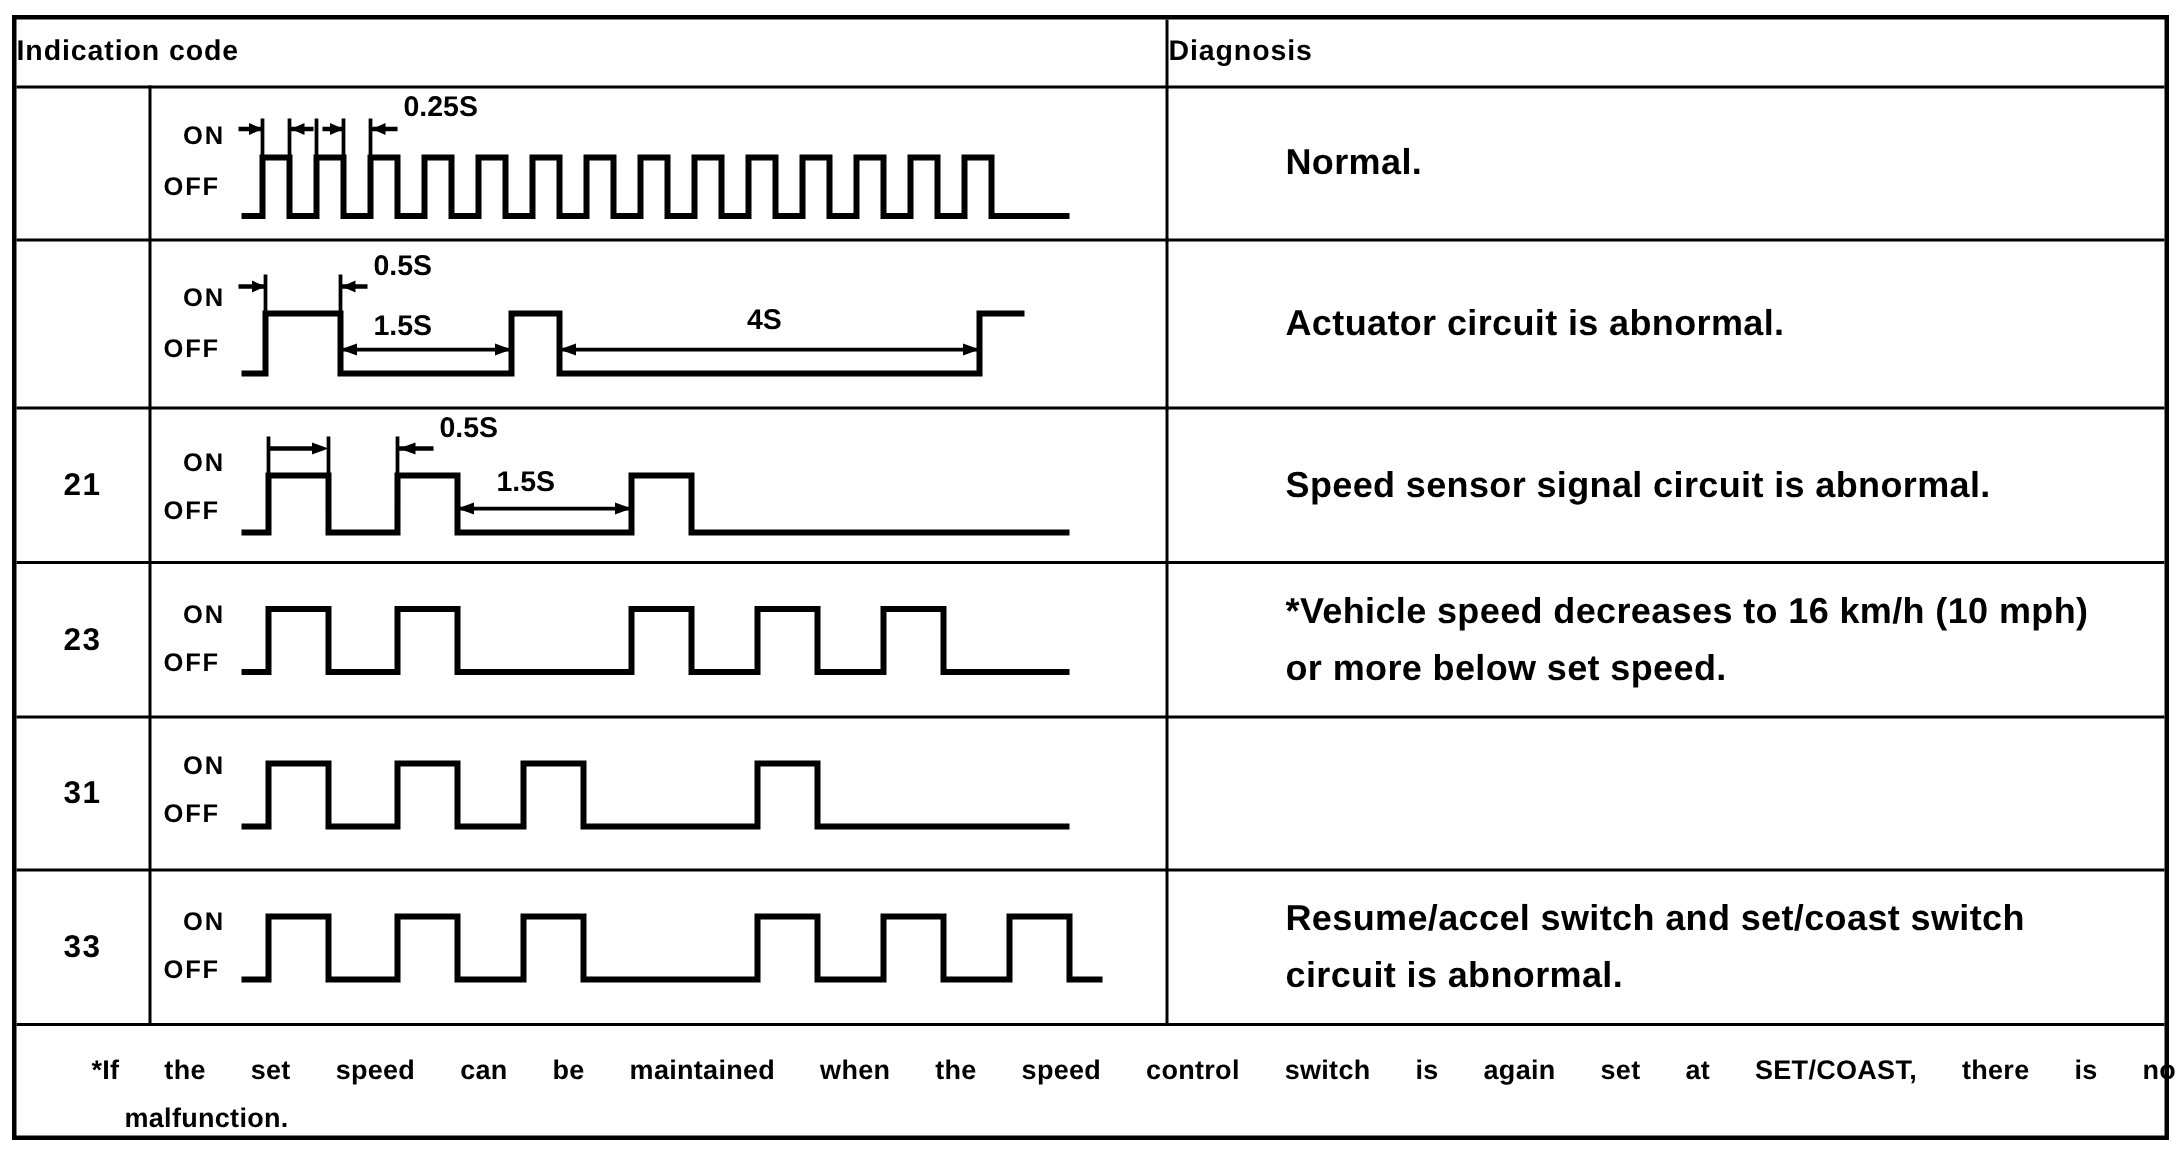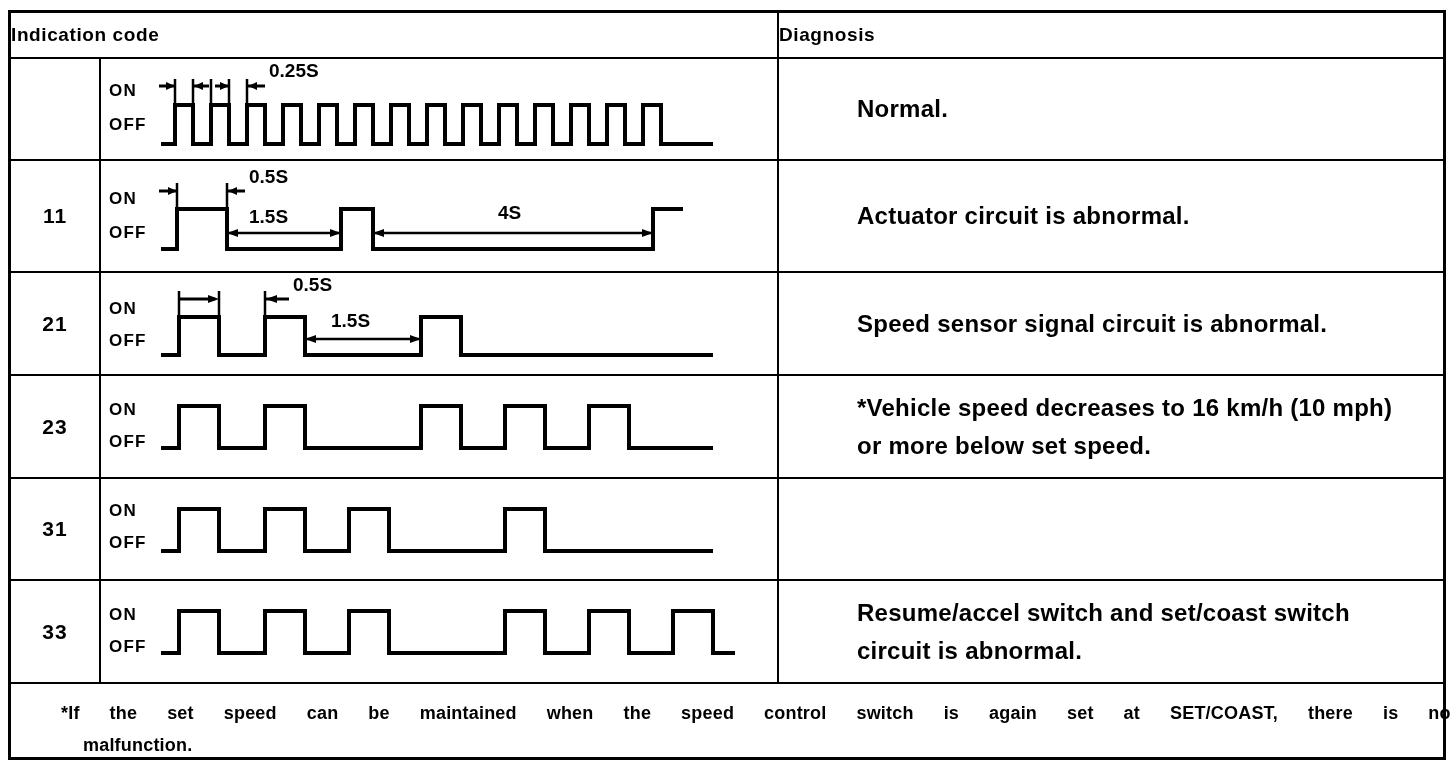--- a/index.html
+++ b/index.html
@@ -47,21 +47,21 @@
   .diag-cell{
     position:absolute;left:768px;top:0;width:664px;height:100%;
     display:flex;flex-direction:column;justify-content:center;
     padding-left:78px;box-sizing:border-box;
     font-size:24px;font-weight:bold;line-height:1.55;letter-spacing:.25px;
   }
   .diag-cell .line{white-space:pre;}
 
   
   .onoff{position:absolute;left:8px;font-size:17px;font-weight:bold;letter-spacing:1.2px;}
-  .lbl-on{top:22px;}
+  .lbl-on{top:22px;margin-left:13px;}
   .lbl-off{top:56px;}
 
   
   .wave-svg{position:absolute;left:52px;top:0;width:620px;height:100%;}
   #note-row{
     position:absolute;left:0;width:100%;
     padding:14px 22px 0 22px;
     box-sizing:border-box;
     font-size:18px;font-weight:bold;line-height:1.75;letter-spacing:.2px;
   }
@@ -128,21 +128,20 @@
           <text x="-50" y="18" font-family="Liberation Sans, sans-serif" font-size="19" font-weight="bold" fill="#000">0.25S</text>
           <text x="116" y="18" font-family="Liberation Sans, sans-serif" font-size="19" font-weight="bold" fill="#000">0.25S</text>
         </svg>
       </div>
       <div class="diag-cell">
         <span class="line">Normal.</span>
       </div>
     </div>
 
     <div class="row" style="top:148px;height:110px;">
-      <div class="code-cell">11</div>
       <div class="wave-cell">
         <span class="onoff lbl-on" style="top:28px">ON</span>
         <span class="onoff lbl-off" style="top:62px">OFF</span>
         <svg class="wave-svg" viewBox="0 0 620 110" preserveAspectRatio="none">
 
           <polyline fill="none" stroke="#000" stroke-width="4" points="8,88 24,88 24,48 74,48 74,88 188,88 188,48 220,48 220,88 500,88 500,48 530,48"></polyline>
 
           <line x1="24" y1="22" x2="24" y2="48" stroke="#000" stroke-width="2.5"></line>
           <line x1="74" y1="22" x2="74" y2="48" stroke="#000" stroke-width="2.5"></line>
 

